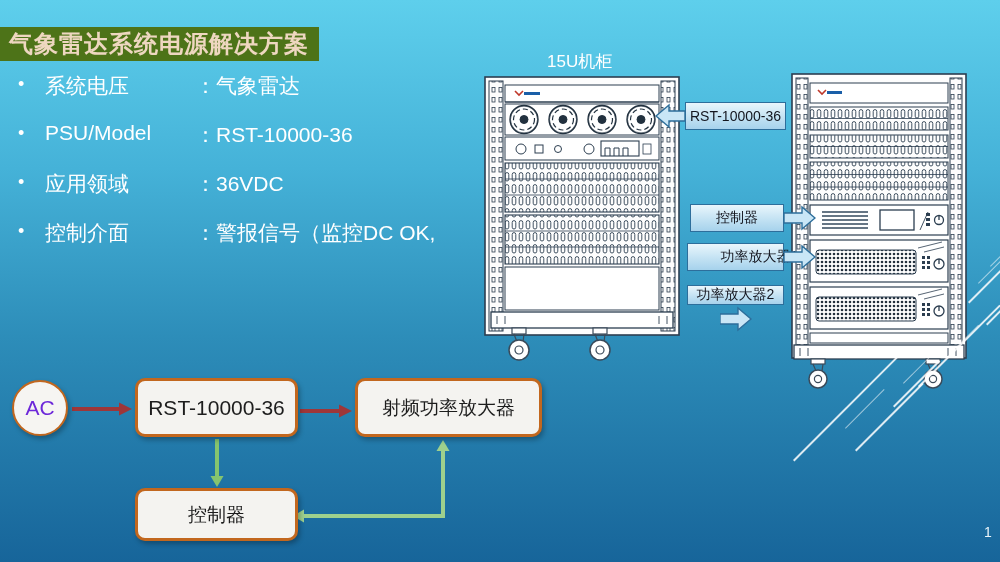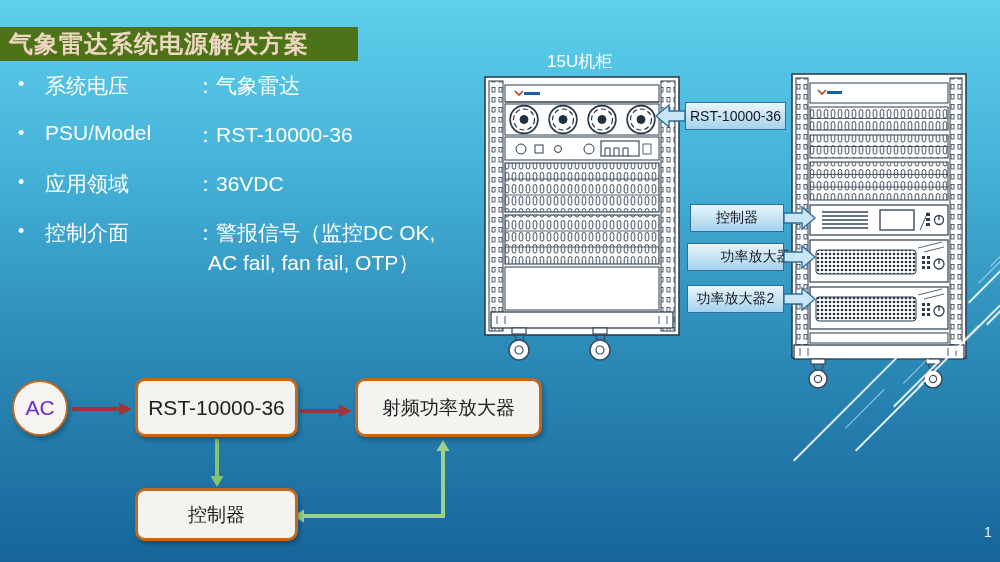--- a/index.html
+++ b/index.html
@@ -3,21 +3,21 @@
 <meta charset="utf-8">
 <style>
   * { margin:0; padding:0; box-sizing:border-box; }
   html,body { width:1000px; height:562px; font-family:"Liberation Sans","DejaVu Sans",sans-serif; }
   #slide {
     position:relative; width:1000px; height:562px; overflow:hidden;
     background:linear-gradient(180deg,#5ecfec 0%,#45b2d8 30%,#2d8db9 60%,#17659a 100%);
   }
   
   #title-bar {
-    position:absolute; left:0; top:27px; width:358px; height:34px;
+    position:absolute; left:0; top:27px; width:319px; height:34px;
     background:#4d7318; display:flex; align-items:center; padding-left:9px;
     color:#eed7c0; font-size:24px; font-weight:bold; letter-spacing:1px;text-align:center;
   }
   
   #bullet-list { position:absolute; left:18px; top:72px; width:470px; color:#fff; }
   .bullet-row { display:flex; align-items:flex-start; margin-bottom:21px; font-size:21px; }
   .bullet-dot { width:27px; font-size:18px; padding-top:2px; }
   .bullet-label { width:150px; }
   .bullet-value { flex:1; white-space:nowrap; }
   .bullet-cont { padding-left:190px; font-size:21px; margin-top:-2px; }
@@ -77,21 +77,20 @@
     <div class="bullet-row">
       <span class="bullet-dot">•</span>
       <span class="bullet-label">应用领域</span>
       <span class="bullet-value">：36VDC</span>
     </div>
     <div class="bullet-row" style="margin-bottom:4px;">
       <span class="bullet-dot">•</span>
       <span class="bullet-label">控制介面</span>
       <span class="bullet-value">：警报信号（监控DC OK,</span>
     </div>
-    <div class="bullet-cont">AC fail, fan fail, OTP）</div>
   </div>
 
   <div id="rack-caption">15U机柜</div>
 
   <svg id="left-rack" class="rack" width="198" height="300" viewBox="0 0 198 300">
     <defs>
       <pattern id="slotsL" width="7" height="12" patternUnits="userSpaceOnUse">
         <rect x="1.2" y="1.6" width="3.6" height="8.4" rx="1.8" fill="none" stroke="#2c3e50" stroke-width="0.9"></rect>
       </pattern>
       <pattern id="holesL" width="7" height="10" patternUnits="userSpaceOnUse">
@@ -284,21 +283,21 @@
     <svg class="callout-arrow" width="32" height="28" viewBox="0 0 32 28">
       <polygon points="31,14 18,3 18,9 0,9 0,19 18,19 18,25" fill="#c9e6f6" stroke="#2d6e9b" stroke-width="1.4"></polygon>
     </svg>
   </div>
   <div class="callout" style="left:687px; top:243px;">
     <div class="callout-box" style="width:97px;padding-left:48px;">功率放大器1</div>
     <svg class="callout-arrow" width="32" height="28" viewBox="0 0 32 28">
       <polygon points="31,14 18,3 18,9 0,9 0,19 18,19 18,25" fill="#c9e6f6" stroke="#2d6e9b" stroke-width="1.4"></polygon>
     </svg>
   </div>
-  <div class="callout" style="left:687px; top:285px;">
+  <div class="callout" style="left:687px; top:285px;flex-direction:column;">
     <div class="callout-box" style="width:97px;">功率放大器2</div>
     <svg class="callout-arrow" width="32" height="28" viewBox="0 0 32 28">
       <polygon points="31,14 18,3 18,9 0,9 0,19 18,19 18,25" fill="#c9e6f6" stroke="#2d6e9b" stroke-width="1.4"></polygon>
     </svg>
   </div>
 
   <svg id="flow-connectors" width="560" height="192" viewBox="0 0 560 192">
 
     <line x1="72" y1="39" x2="119" y2="39" stroke="#9e3639" stroke-width="4"></line>
     <polygon points="119,32.5 132,39 119,45.5" fill="#9e3639"></polygon>

